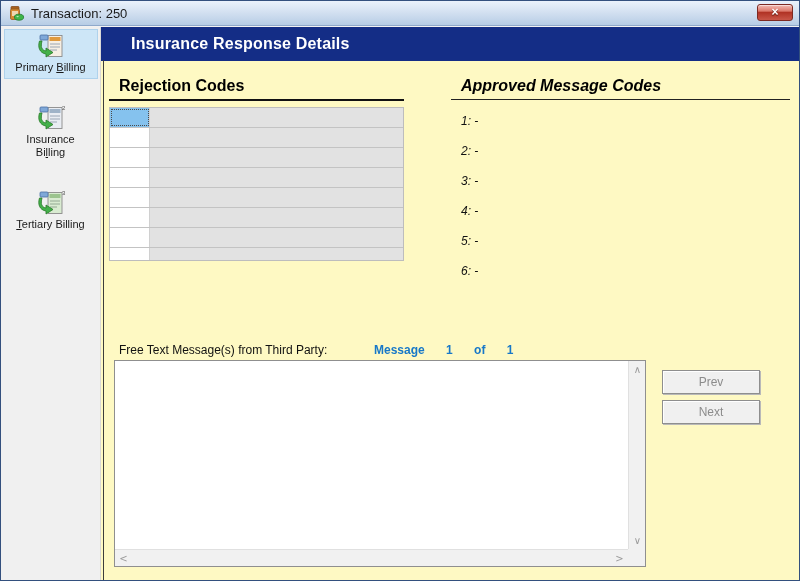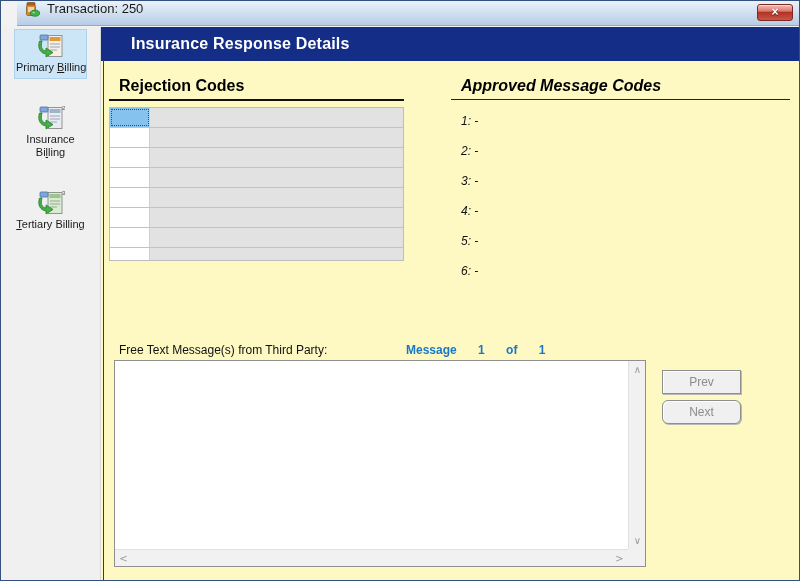--- a/index.html
+++ b/index.html
@@ -9,24 +9,24 @@
   .window {
     position: relative;
     width: 800px; height: 581px;
     border: 1px solid #33507E;
     background: #F2F2F2;
     overflow: hidden;
   }
 
   
   .titlebar {
-    position: absolute; top: 0; left: 16px; right: 0; height: 25px;
+    position: absolute; top: 0; left: 0; right: 0; height: 25px;
     background: linear-gradient(#EAF2FB 0%, #D4E1F1 45%, #B7CDE5 100%);
     border-bottom: 1px solid #8FA9CB;
-    display: flex; align-items: flex-start;
+    display: flex; align-items: center;
   }
   .titlebar-icon { width: 17px; height: 17px; margin: 0 6px 0 7px; flex: 0 0 auto; }
   .title-text { font-size: 13px; color: #1A1A1A; }
   .close-btn {
     position: absolute; right: 6px; top: 3px;
     width: 36px; height: 17px;
     border: 1px solid #7E2A22; border-radius: 3px;
     background: linear-gradient(#F3BCB4 0%, #DD7A6C 40%, #B13325 50%, #C85648 100%);
     color: #FFFFFF; font-weight: bold; font-size: 12px; line-height: 14px;
     text-align: center; cursor: pointer;
@@ -36,21 +36,21 @@
 
   
   .content { position: absolute; top: 26px; left: 0; right: 0; bottom: 0; display: flex; }
 
   .sidebar {
     width: 100px; background: #F0F0F0; flex: 0 0 auto;
     border-right: 1px solid #D8D8D8;
     padding-top: 2px;
   }
   .side-item {
-    width: 73px; margin: 0 auto; padding: 3px 1px 4px 1px;
+    width: 94px; margin: 0 auto; padding: 3px 1px 4px 1px;
     text-align: center; font-size: 11px; color: #1A1A1A; cursor: pointer;
     border: 1px solid transparent;
   }
   .side-item.selected { background: #CDE6F7; border: 1px solid #AFD2EC; }
   .side-item + .side-item { margin-top: 22px; }
   .side-item .icon-wrap { height: 26px; margin-bottom: 2px; }
   .side-line { line-height: 13px; white-space: nowrap; }
   .accel { text-decoration: underline; }
 
   .main { position: relative; flex: 1 1 auto; background: #fef9c3; }
@@ -87,21 +87,21 @@
 
   
   .right-col { position: absolute; left: 350px; top: 50px; width: 339px; font-style: italic; }
   .right-col .heading-rule { border-bottom: 1px solid #222; margin-bottom: 10px; }
   .ap-item { font-size: 12px; color: #111; padding-left: 10px; height: 30px; line-height: 22px; }
 
   
   .free-label-row { position: absolute; left: 18px; top: 316px; width: 540px; font-size: 12px; color: #111; }
   .free-label { display: inline-block; text-align: right; }
   .msg-nav { position: absolute; left: 255px; top: 0; color: #1778C8; font-weight: bold; font-size: 12px; }
-  .msg-nav span { display: inline-block; margin-left: 32px; }
+  .msg-nav span { display: inline-block; }
   .msg-nav .gap { margin-left: 18px; }
 
   .free-box {
     position: absolute; left: 13px; top: 333px; width: 532px; height: 207px;
     border: 1px solid #8F8F8F; background: #FFFFFF;
   }
   .free-text-content {
     position: absolute; left: 0; top: 0; right: 17px; bottom: 17px;
     background: #FFFFFF; font-size: 12px; padding: 2px; overflow: hidden;
     outline: none; white-space: pre-wrap;
@@ -120,29 +120,29 @@
     font-size: 10px; line-height: 17px; text-align: center; cursor: pointer;
     font-family: "DejaVu Sans", sans-serif;
   }
   .sb-up { top: 0; left: 0; }
   .sb-down { bottom: 0; left: 0; }
   .sb-left { left: 0; top: 0; }
   .sb-right { right: 0; top: 0; }
 
   
   .pager-btn {
-    position: absolute; left: 561px; width: 79px; height: 24px;
+    position: absolute; left: 561px; width: 98px; height: 24px;
     background: #F0F0F0;
     border: 1px solid #8E8E8E;
     box-shadow: inset 1px 1px 0 #FFFFFF, 1px 1px 0 #B9B9B9;
     font-size: 12px; color: #8C8C8C; text-align: center; line-height: 22px;
     cursor: default;
   }
   .btn-prev { top: 343px; }
-  .btn-next { top: 373px; border-radius: 6px; }
+  .btn-next { top: 373px; }
 </style>
 </head>
 <body>
 
 <div class="window">
 
   <div class="titlebar">
     <svg class="titlebar-icon" viewBox="0 0 17 17">
       <rect x="3" y="1.5" width="8" height="3.2" rx="0.8" fill="#A8601F" stroke="#7A4414" stroke-width="0.7"></rect>
       <rect x="2.5" y="4" width="9" height="10.5" rx="1.4" fill="#D88A31" stroke="#8F5A1E" stroke-width="0.8"></rect>

